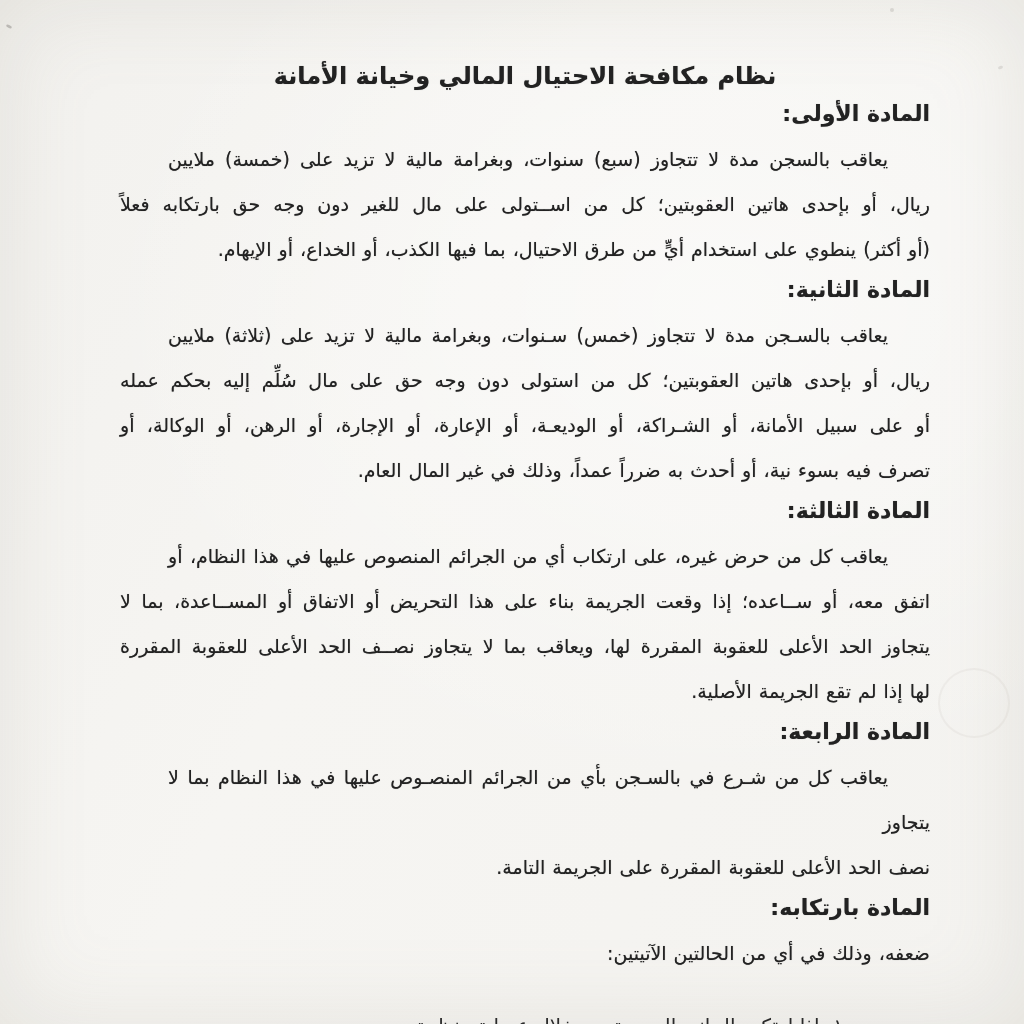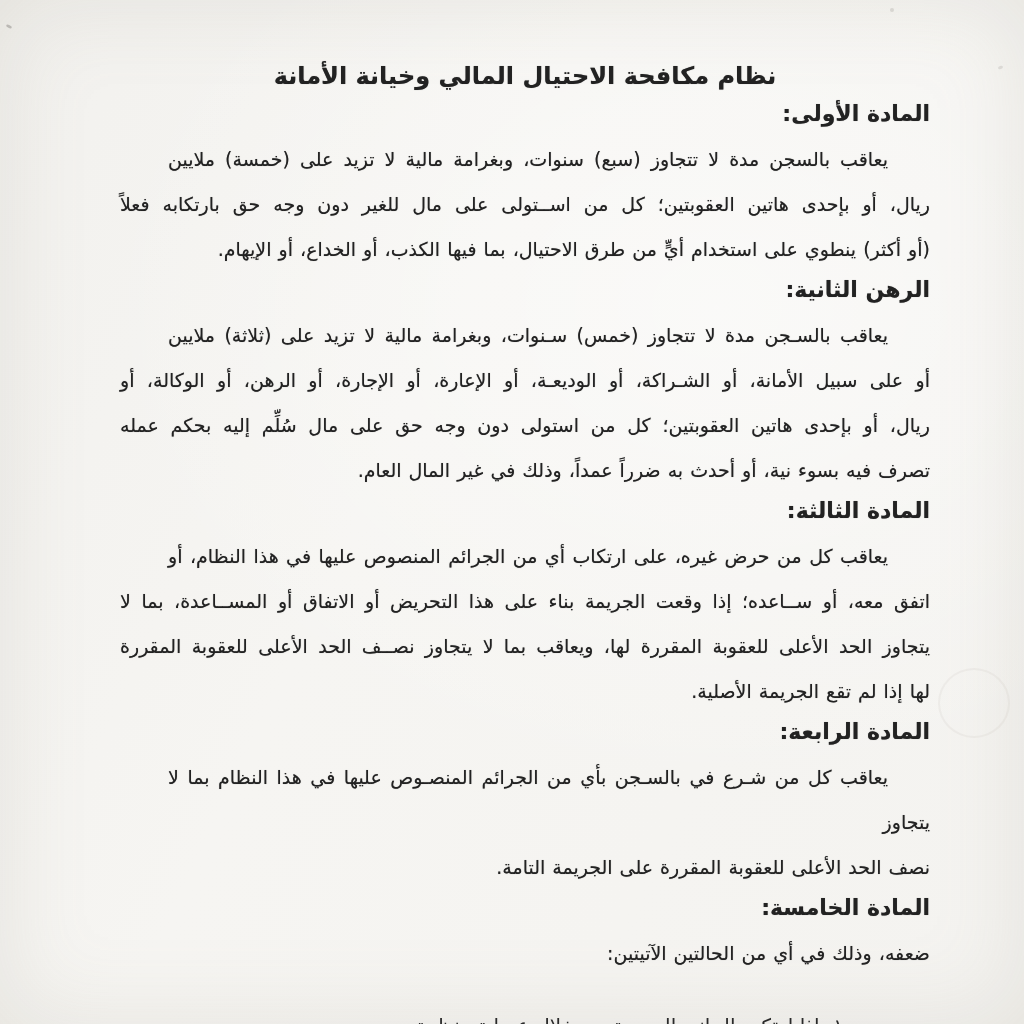--- a/index.html
+++ b/index.html
@@ -93,25 +93,25 @@
     <div>
       <div class="heading">المادة الأولى:</div>
       <div class="para">
         <div class="line first">يعاقب بالسجن مدة لا تتجاوز (سبع) سنوات، وبغرامة مالية لا تزيد على (خمسة) ملايين</div>
         <div class="line">ريال، أو بإحدى هاتين العقوبتين؛ كل من اســتولى على مال للغير دون وجه حق بارتكابه فعلاً</div>
         <div class="line lastline">(أو أكثر) ينطوي على استخدام أيٍّ من طرق الاحتيال، بما فيها الكذب، أو الخداع، أو الإيهام.</div>
       </div>
     </div>
 
     <div>
-      <div class="heading">الرهن الثانية:</div>
+      <div class="heading">المادة الثانية:</div>
       <div class="para">
         <div class="line first">يعاقب بالسـجن مدة لا تتجاوز (خمس) سـنوات، وبغرامة مالية لا تزيد على (ثلاثة) ملايين</div>
+        <div class="line">ريال، أو بإحدى هاتين العقوبتين؛ كل من استولى دون وجه حق على مال سُلِّم إليه بحكم عمله</div>
         <div class="line">أو على سبيل الأمانة، أو الشـراكة، أو الوديعـة، أو الإعارة، أو الإجارة، أو الرهن، أو الوكالة، أو</div>
-        <div class="line">ريال، أو بإحدى هاتين العقوبتين؛ كل من استولى دون وجه حق على مال سُلِّم إليه بحكم عمله</div>
         <div class="line lastline">تصرف فيه بسوء نية، أو أحدث به ضرراً عمداً، وذلك في غير المال العام.</div>
       </div>
     </div>
 
     <div>
       <div class="heading">المادة الثالثة:</div>
       <div class="para">
         <div class="line first">يعاقب كل من حرض غيره، على ارتكاب أي من الجرائم المنصوص عليها في هذا النظام، أو</div>
         <div class="line">اتفق معه، أو ســاعده؛ إذا وقعت الجريمة بناء على هذا التحريض أو الاتفاق أو المســاعدة، بما لا</div>
         <div class="line">يتجاوز الحد الأعلى للعقوبة المقررة لها، ويعاقب بما لا يتجاوز نصــف الحد الأعلى للعقوبة المقررة</div>
@@ -121,21 +121,21 @@
 
     <div>
       <div class="heading">المادة الرابعة:</div>
       <div class="para">
         <div class="line first">يعاقب كل من شـرع في بالسـجن بأي من الجرائم المنصـوص عليها في هذا النظام بما لا يتجاوز</div>
         <div class="line lastline">نصف الحد الأعلى للعقوبة المقررة على الجريمة التامة.</div>
       </div>
     </div>
 
     <div>
-      <div class="heading">المادة الخامسة:</div>
+      <div class="heading">المادة بارتكابه:</div>
       <div class="para">
         <div class="line lastline">ضعفه، وذلك في أي من الحالتين الآتيتين:</div>
       </div>
     </div>
   </div>
 
   <div class="clipped-wrap">
     <div class="clipped-line">١- إذا ارتكب الجاني الجريمة من خلال عصابة منظمة.</div>
   </div>
 </div>

